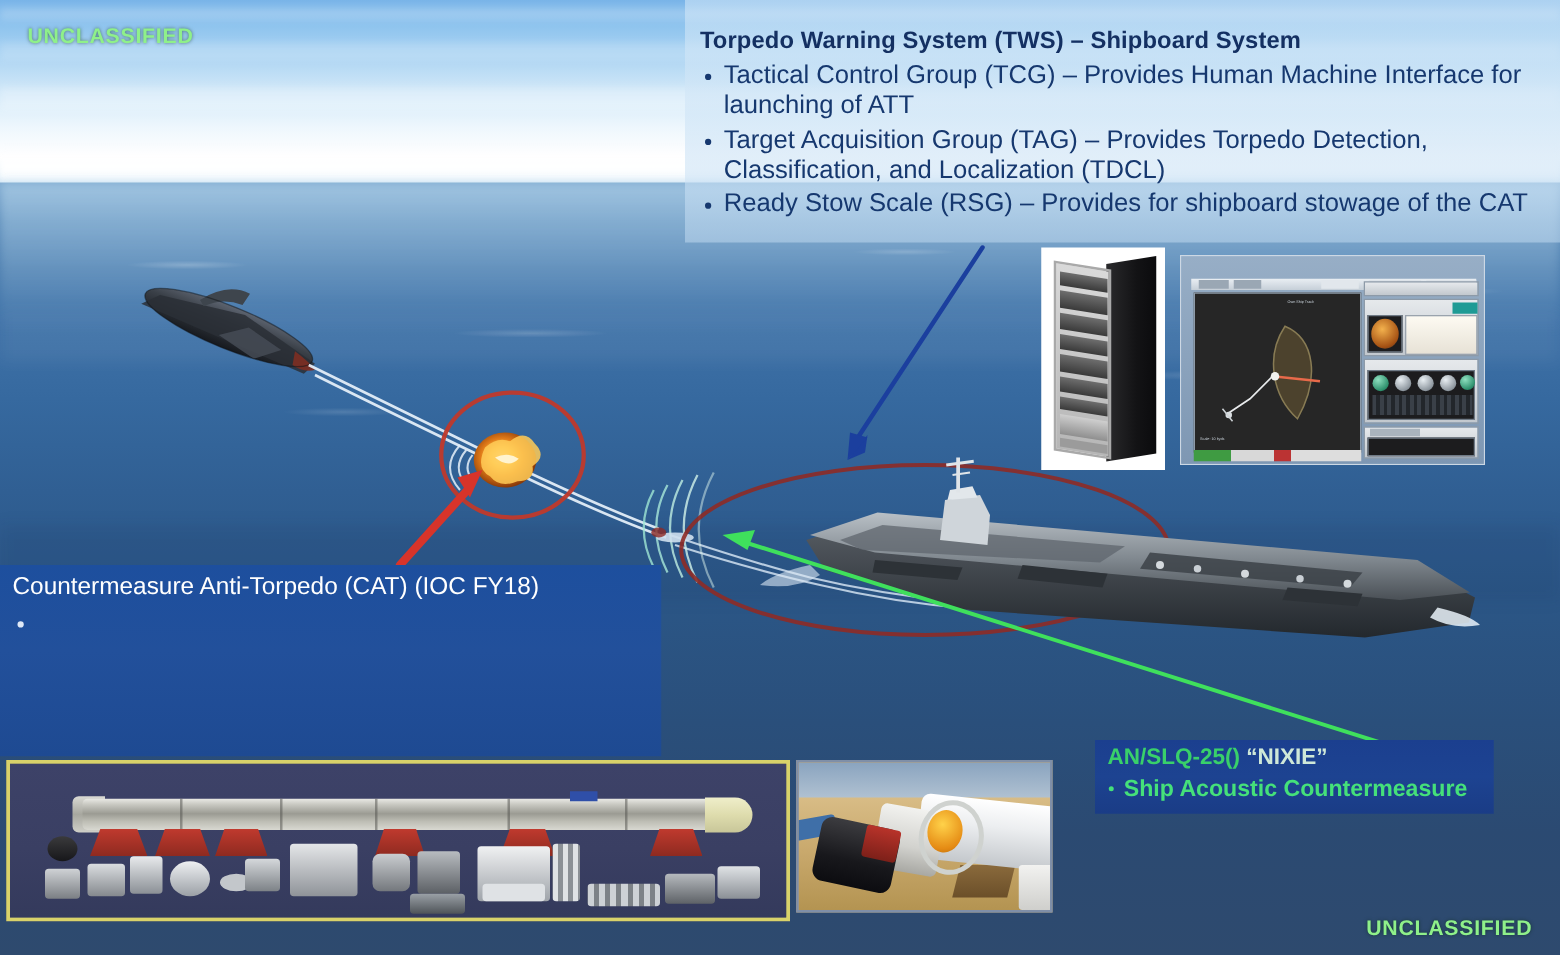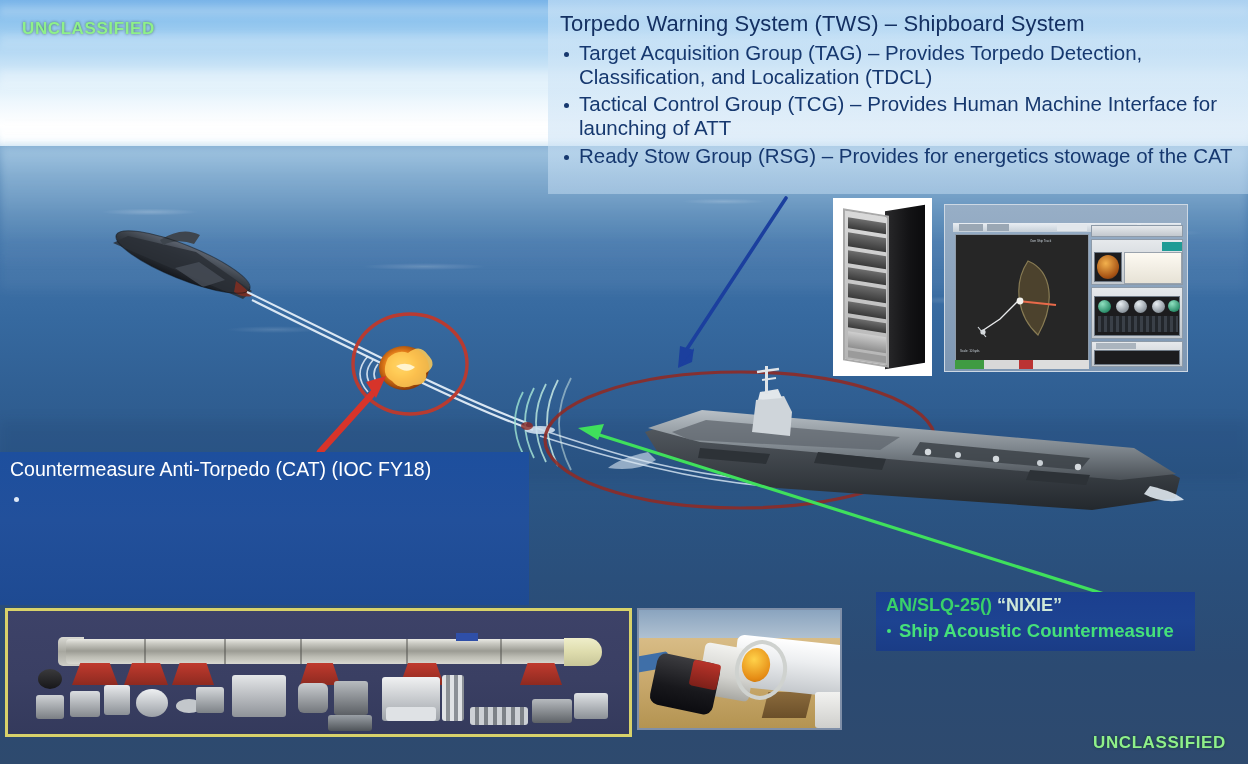--- a/index.html
+++ b/index.html
@@ -50,22 +50,22 @@
   }
   svg.layer{position:absolute;left:0;top:0;width:1248px;height:764px;overflow:visible;pointer-events:none;}
   
   .panel-tws{
     position:absolute;left:548px;top:0;width:700px;height:194px;
     background:linear-gradient(180deg,rgba(214,233,248,.55),rgba(206,228,246,.62) 55%,rgba(198,222,243,.5));
     padding:8px 10px 6px 10px;box-sizing:border-box;
     color:#16366e;
   }
   .panel-tws .hd{
-    font-size:22px;font-weight:400;letter-spacing:.1px;line-height:1.18;
-    color:#143062;margin:3px 0 3px 2px;
+    font-size:19px;font-weight:700;letter-spacing:.1px;line-height:1.18;
+    color:#143062;margin:14px 0 3px 2px;
   }
   .panel-tws ul{list-style:none;margin:0;padding:0;}
   .panel-tws li{
     position:relative;font-size:20.5px;line-height:1.16;font-weight:400;
     color:#16386f;padding-left:17px;margin:4px 0 4px 4px;
   }
   .panel-tws li .bullet{
     position:absolute;left:2px;top:.52em;width:5px;height:5px;background:#16386f;border-radius:50%;
   }
   .panel-cat{
@@ -451,23 +451,23 @@
     <div class="nx-black"></div>
     <div class="nx-red"></div>
     <div class="nx-orange"></div>
     <div class="nx-ring"></div>
     <div class="nx-bucket"></div>
   </div>
 
   <div class="panel-tws">
     <div class="hd">Torpedo Warning System (TWS) – Shipboard System</div>
     <ul>
+      <li><span class="bullet"></span><span>Tactical Control Group (TCG) – Provides Human Machine Interface for launching of ATT</span></li>
       <li><span class="bullet"></span><span>Target Acquisition Group (TAG) – Provides Torpedo Detection, Classification, and Localization (TDCL)</span></li>
-      <li><span class="bullet"></span><span>Tactical Control Group (TCG) – Provides Human Machine Interface for launching of ATT</span></li>
-      <li><span class="bullet"></span><span>Ready Stow Group (RSG) – Provides for energetics stowage of the CAT</span></li>
+      <li><span class="bullet"></span><span>Ready Stow Scale (RSG) – Provides for shipboard stowage of the CAT</span></li>
     </ul>
   </div>
 
   <div class="panel-cat">
     <div class="hd">Countermeasure Anti-Torpedo (CAT) (IOC FY18)</div>
     <ul>
       <li><span class="bullet"></span></li>
     </ul>
   </div>
 

